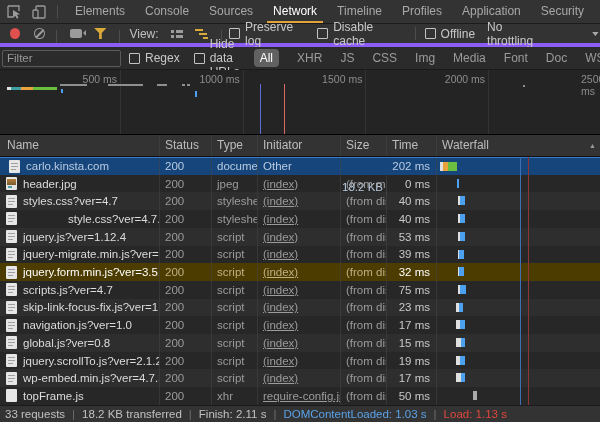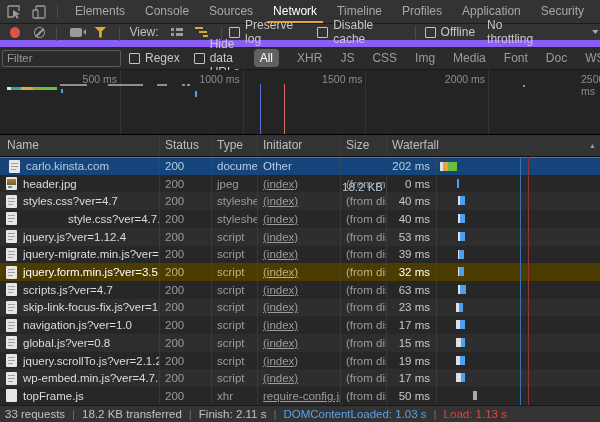--- a/index.html
+++ b/index.html
@@ -14,21 +14,21 @@
   .tabbar .ico { width:16px; height:16px; margin:4px 3px 0 6px; flex:0 0 auto; }
   .vsep { width:1px; height:13px; background:#4d4d4d; margin:5px 7px 0 7px; flex:0 0 1px; }
   .tab { padding:0 10px; line-height:23px; color:#a8a8a8; cursor:default; position:relative;text-align:center; }
   .tab.active { color:#ffffff; }
   .tab.active::after { content:""; position:absolute; left:4px; right:4px; bottom:0;
                        height:2px; background:var(--accent,#e2a33d); }
   .tab-spacer { flex:1; }
 
   
   .toolbar { height:23px; background:#333333; display:flex; align-items:center;
-             border-bottom:7px solid #8b5cf6; flex:0 0 23px; }
+             border-bottom:4px solid #8b5cf6; flex:0 0 23px; }
   .rec { width:11px; height:11px; border-radius:50%; background:#e0514e; margin:0 6px 0 10px; }
   .clear-ico { width:11px; height:11px; border:1.5px solid #9b9b9b; border-radius:50%;
                position:relative; margin:0 4px 0 8px; }
   .clear-ico::after { content:""; position:absolute; left:-1px; top:4px; width:11px; height:1.5px;
                       background:#9b9b9b; transform:rotate(-45deg); }
   .cam { width:13px; height:9px; background:#9b9b9b; border-radius:2px; position:relative; margin:0 6px; }
   .cam::after { content:""; position:absolute; right:-4px; top:1px; border:3.5px solid transparent;
                 border-right-color:#9b9b9b; }
   .funnel { width:13px; height:11px; background:#d9a93a; margin:0 6px;
             clip-path:polygon(0 0,100% 0,62% 45%,62% 100%,40% 100%,40% 45%); }
@@ -220,20 +220,21 @@
       <div class="ovline" style="left: 260px; background: rgb(91, 111, 214);"></div>
       <div class="ovline" style="left: 284px; background: rgb(217, 106, 98);"></div>
     </div>
 
   <div class="thead" id="thead">
       <div class="cell" style="width: 160px; flex: 0 0 160px;">Name</div>
       <div class="cell" style="width: 52px; flex: 0 0 52px;">Status</div>
       <div class="cell" style="width: 46px; flex: 0 0 46px;">Type</div>
       <div class="cell" style="width: 83px; flex: 0 0 83px;">Initiator</div>
       <div class="cell" style="width: 46px; flex: 0 0 46px;">Size</div>
+      <div class="cell" style="width: 50px; flex: 0 0 50px;">Time</div>
       <div class="cell" style="flex: 1 1 0%;">Waterfall<div class="sortarrow">▲</div></div>
     </div>
 
   <div class="rows" id="rows">
       <div class="row sel">
         <div class="cell c-name" style="width: 160px; flex: 0 0 160px; padding-left: 8px;">
           <div class="fico doc"></div>
           <div style="overflow: hidden; white-space: nowrap;">carlo.kinsta.com</div>
         </div>
         <div class="cell c-status" style="width: 52px; flex: 0 0 52px;">200</div>
@@ -354,21 +355,21 @@
         <div class="cell c-name" style="width: 160px; flex: 0 0 160px;">
           <div class="fico doc"></div>
           <div style="overflow: hidden; white-space: nowrap;">scripts.js?ver=4.7</div>
         </div>
         <div class="cell c-status" style="width: 52px; flex: 0 0 52px;">200</div>
         <div class="cell c-type" style="width: 46px; flex: 0 0 46px;">script</div>
         <div class="cell" style="width: 83px; flex: 0 0 83px;">
           <div class="link">(index)</div>
         </div>
         <div class="cell c-size" style="width: 46px; flex: 0 0 46px;">(from dis...</div>
-        <div class="cell c-time" style="width: 50px; flex: 0 0 50px;">63 ms</div>
+        <div class="cell c-time" style="width: 50px; flex: 0 0 50px;">75 ms</div>
         <div class="cell wfcell" style="flex: 1 1 0%; padding-left: 0px;">
           <div class="wfseg" style="left: 21px; width: 1.5px; background: rgb(224, 224, 224);"></div>
           <div class="wfseg" style="left: 22.5px; width: 6.5px; background: rgb(75, 160, 240);"></div>
         </div>
       </div>
       <div class="row alt">
         <div class="cell c-name" style="width: 160px; flex: 0 0 160px;">
           <div class="fico doc"></div>
           <div style="overflow: hidden; white-space: nowrap;">skip-link-focus-fix.js?ver=1.0</div>
         </div>

